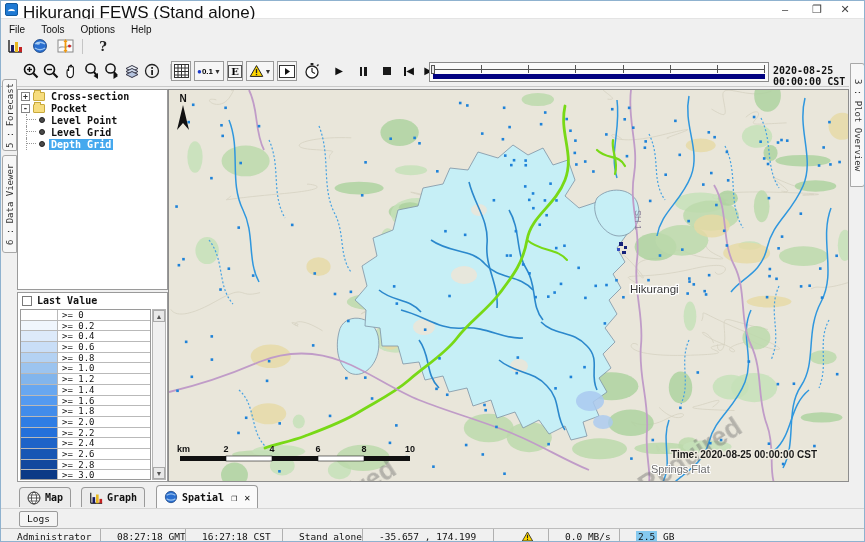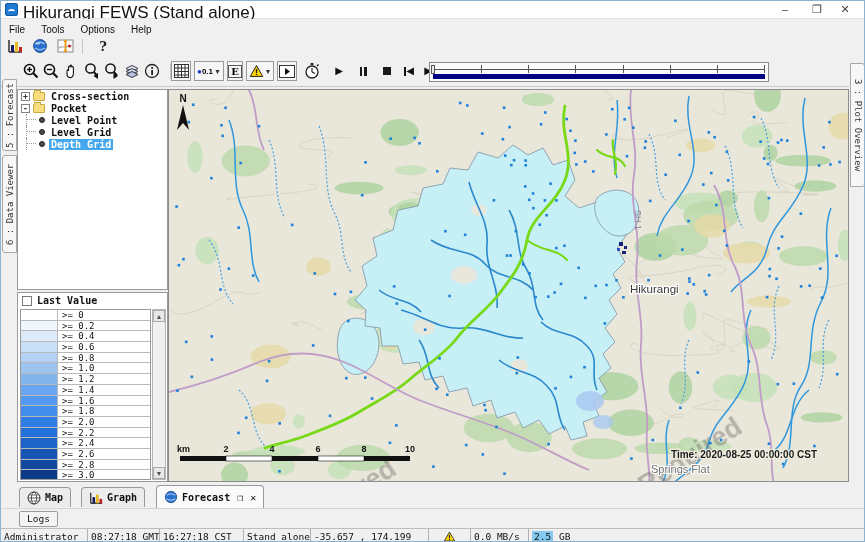--- a/index.html
+++ b/index.html
@@ -76,21 +76,21 @@
         background:#ececec;display:flex;align-items:center;padding:0 7px;gap:4px;
         font-family:"DejaVu Sans Mono",monospace;font-size:10px;font-weight:bold;color:#111;}
   .btab.active{background:#fafafa;top:1px;height:23px;}
   .tabctl{font-size:10px;color:#111;margin-left:3px;}
   .logsrow{position:absolute;left:0;top:507px;width:100%;height:20px;background:#f0f0f0;border-top:1px solid #d5d5d5;}
   .logsbtn{position:absolute;left:18px;top:2px;height:16px;padding:0 7px;border:1px solid #9a9a9a;background:#f4f4f4;
            font-family:"DejaVu Sans Mono",monospace;font-size:9.5px;color:#111;border-radius:2px;line-height:14px;}
   
   .statusbar{position:absolute;left:0;top:527px;width:100%;height:15px;background:#f0f0f0;border-top:1px solid #bdbdbd;
              display:flex;font-family:"DejaVu Sans Mono",monospace;font-size:9.5px;color:#111;}
-  .scell{border-right:1px solid #b0b0b0;padding:1px 3px;white-space:nowrap;overflow:hidden;display:flex;align-items:center;}
+  .scell{border-right:1px solid #b0b0b0;padding:1px 3px;white-space:nowrap;overflow:hidden;display:flex;align-items:center;margin-left:13px;}
   .memfill{background:#85c9ef;padding:0 2px;}
   svg text{font-family:"Liberation Sans",sans-serif;}
 </style>
 </head>
 <body>
 
 <div class="app">
 
   <div class="titlebar">
     <span class="appicon"></span>
@@ -256,20 +256,21 @@
           <span class="tl-tick" style="left: 28.5714%;"></span>
           <span class="tl-tick" style="left: 42.8571%;"></span>
           <span class="tl-tick" style="left: 57.1429%;"></span>
           <span class="tl-tick" style="left: 71.4286%;"></span>
           <span class="tl-tick" style="left: 85.7143%;"></span>
           <span class="tl-tick" style="left: 100%;"></span>
         </div>
       <div class="tl-handle"></div>
       <div class="tl-bar"></div>
     </div>
+    <span class="tb2-date mono">2020-08-25 00:00:00 CST</span>
   </div>
 
   <div class="vtab left" style="left:1px;top:78px;width:15px;height:72px">5 : Forecast</div>
   <div class="vtab left" style="left:1px;top:154px;width:15px;height:98px">6 : Data Viewer</div>
 
   <div class="right-strip"></div>
   <div class="vtab right" style="left:849px;top:62px;width:15px;height:124px">3 : Plot Overview</div>
 
   <div class="tree-panel">
     <div id="tree-items">
@@ -784,21 +785,21 @@
         <rect x="12" y="9" width="3" height="5" fill="#c22222"></rect>
       </svg>
       <span>Graph</span>
     </div>
     <div class="btab active" style="left:155px">
       <svg width="14" height="14" viewBox="0 0 16 16">
         <circle cx="8" cy="8" r="6.5" fill="#2a6fd0" stroke="#123c7a" stroke-width="0.8"></circle>
         <path d="M3,6 C6,4 10,4 13,6" stroke="#9cc4ee" stroke-width="1.4" fill="none"></path>
         <path d="M3,10 C6,12 10,12 13,10" stroke="#9cc4ee" stroke-width="1.4" fill="none"></path>
       </svg>
-      <span>Forecast</span>
+      <span>Spatial</span>
       <span class="tabctl">❐</span>
       <span class="tabctl" style="font-weight:bold">✕</span>
     </div>
   </div>
 
   <div class="logsrow">
     <span class="logsbtn">Logs</span>
   </div>
 
   <div class="statusbar">

